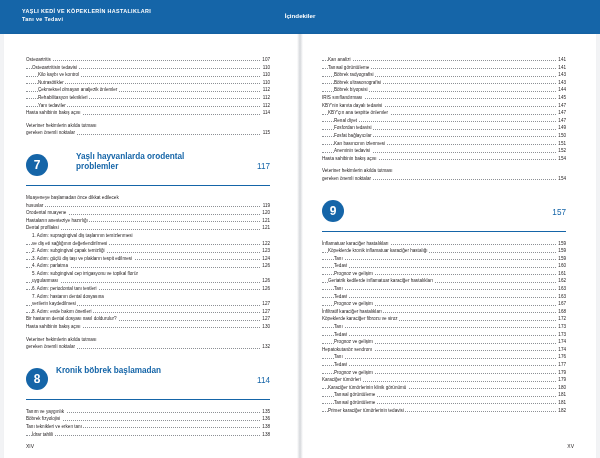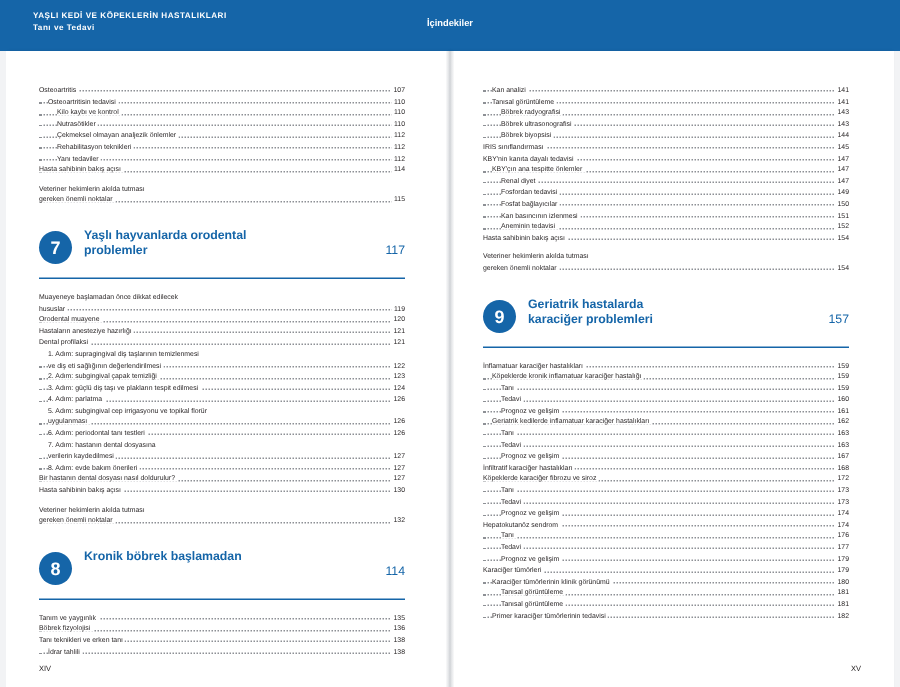--- a/index.html
+++ b/index.html
@@ -213,21 +213,21 @@
         <div>
           <div class="spacer-s"></div>
           <div class="entry lvl0 nodots"><span class="txt">Veteriner hekimlerin akılda tutması</span></div>
           <div class="entry lvl0"><span class="dots"></span><span class="txt">gereken önemli noktalar</span><span class="pg">115</span></div>
           <div class="spacer-m"></div>
         </div>
         <div>
           <div class="spacer-s"></div>
           <div class="chapter">
             <div class="bubble">7</div>
-            <div class="ctitle" style="white-space: pre-line;">Yaşlı hayvanlarda orodental
+            <div class="ctitle" style="white-space: pre-line; margin-left: 20px;">Yaşlı hayvanlarda orodental
 problemler</div>
             <div class="cpage">117</div>
             <div class="chapter-rule"></div>
           </div>
           <div class="spacer-s"></div>
         </div>
         <div>
           <div class="entry lvl0 nodots"><span class="txt">Muayeneye başlamadan önce dikkat edilecek</span></div>
           <div class="entry lvl0"><span class="dots"></span><span class="txt">hususlar</span><span class="pg">119</span></div>
           <div class="entry lvl0"><span class="dots"></span><span class="txt">Orodental muayene</span><span class="pg">120</span></div>
@@ -290,22 +290,20 @@
         <div>
           <div class="spacer-s"></div>
           <div class="entry lvl0 nodots"><span class="txt">Veteriner hekimlerin akılda tutması</span></div>
           <div class="entry lvl0"><span class="dots"></span><span class="txt">gereken önemli noktalar</span><span class="pg">154</span></div>
           <div class="spacer-m"></div>
         </div>
         <div>
           <div class="spacer-s"></div>
           <div class="chapter">
             <div class="bubble">9</div>
-            <div class="ctitle" style="white-space: pre-line;">Geriatrik hastalarda
-karaciğer problemleri</div>
             <div class="cpage">157</div>
             <div class="chapter-rule"></div>
           </div>
           <div class="spacer-s"></div>
         </div>
         <div>
           <div class="entry lvl0"><span class="dots"></span><span class="txt">İnflamatuar karaciğer hastalıkları</span><span class="pg">159</span></div>
           <div class="entry lvl1"><span class="dots"></span><span class="txt">Köpeklerde kronik inflamatuar karaciğer hastalığı</span><span class="pg">159</span></div>
           <div class="entry lvl2"><span class="dots"></span><span class="txt">Tanı</span><span class="pg">159</span></div>
           <div class="entry lvl2"><span class="dots"></span><span class="txt">Tedavi</span><span class="pg">160</span></div>

